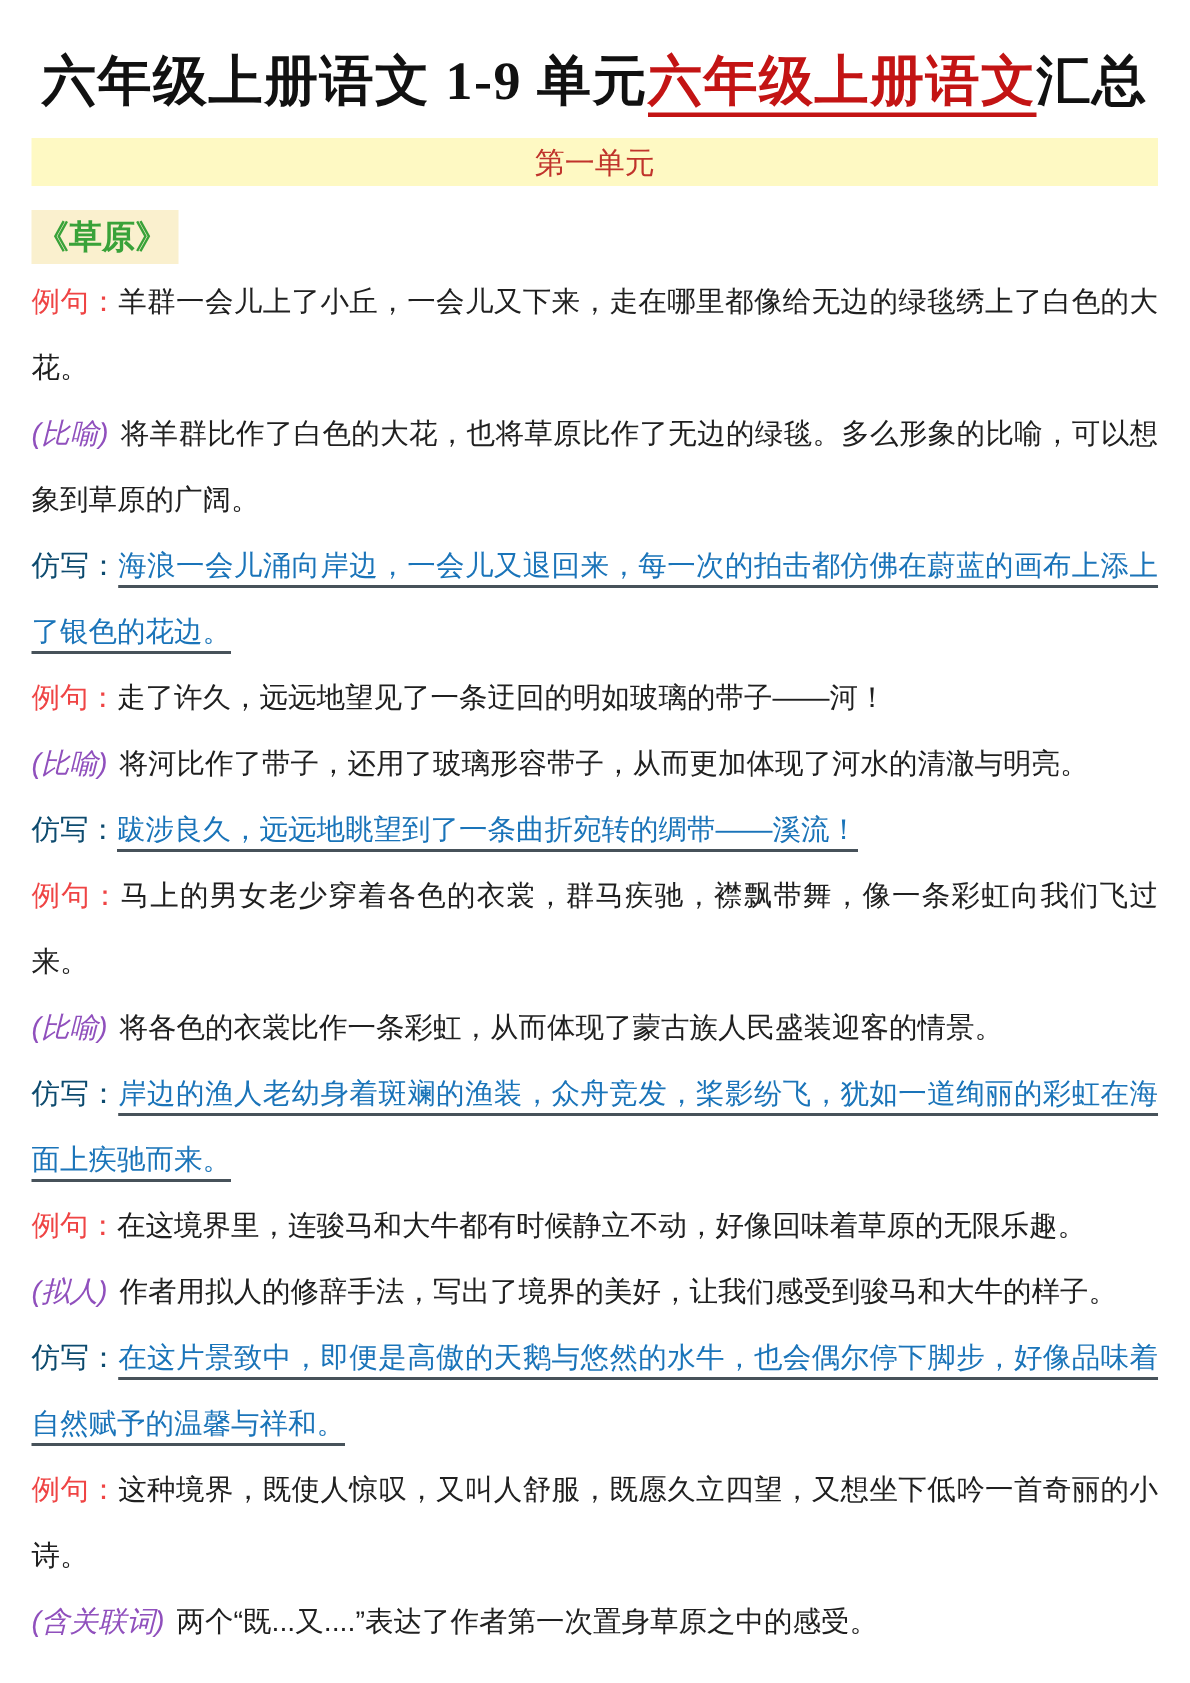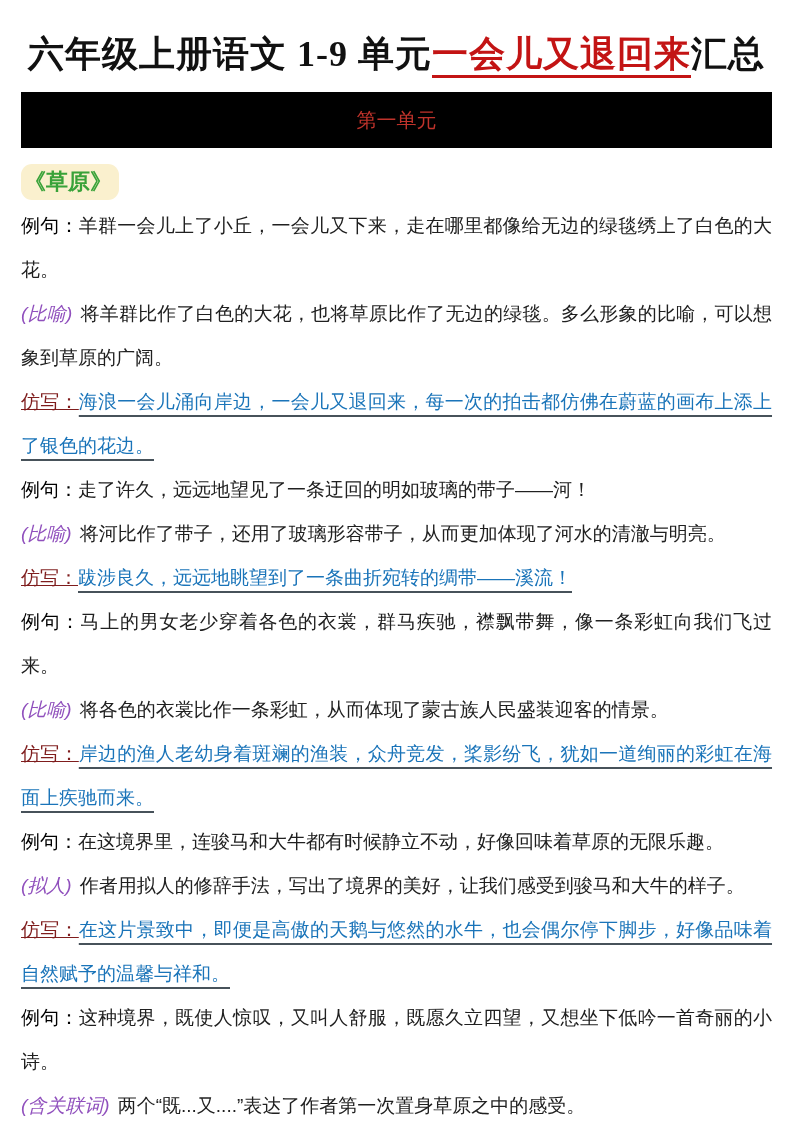--- a/index.html
+++ b/index.html
@@ -24,67 +24,66 @@
   }
   .doc-title .hl {
     color: #c31414;
     border-bottom: 3px solid #c31414;
     padding-bottom: 1px;
   }
 
   
   .unit-banner {
     margin-top: 13px;
-    height: 56px;
-    background: #000000;
+    height: 32px;
+    background: #fef9c3;
     display: flex;
     align-items: center;
     justify-content: center;
     font-size: 20px;
     color: #c0332b;
   }
 
   
   .sections { margin-top: 10px; }
 
   .lesson-heading {
     display: inline-block;
     background: #faf0ce;
     color: #39a239;
     font-weight: bold;
     font-size: 22px;
     padding: 5px 7px 5px 3px;
     margin: 6px 0 4px 0;
     line-height: 1.2;
-    border-radius: 11px;
   }
 
   .entry {
     font-size: 19px;
     line-height: 44px;
     text-align: justify;
   }
   .entry .label { white-space: nowrap; }
-  .entry.example .label { color: #000000; }
+  .entry.example .label { color: #ef4444; }
   .entry.device  .label { color: #9050bd; margin-right: 8px; font-style: italic; }
-  .entry.imitation .label { color: #7f1d1d; text-decoration: underline; }
+  .entry.imitation .label { color: #0c4a6e; }
   .entry.imitation .text {
     color: #1a74b9;
     text-decoration: underline;
     text-decoration-thickness: 2px;
     text-decoration-color: #47525a;
     text-underline-offset: 7px;
   }
 </style>
 </head>
 <body>
 
 <div class="page">
 
-  <h1 class="doc-title"><span>六年级上册语文 1-9 单元</span><span class="hl">一会儿又退回来</span><span>汇总</span></h1>
+  <h1 class="doc-title"><span>六年级上册语文 1-9 单元</span><span class="hl">六年级上册语文</span><span>汇总</span></h1>
 
   <div class="unit-banner">
     <span>第一单元</span>
   </div>
 
   <div class="sections"><div class="lesson-heading">《草原》</div><p class="entry example"><span class="label">例句：</span><span class="text">羊群一会儿上了小丘，一会儿又下来，走在哪里都像给无边的绿毯绣上了白色的大花。</span></p><p class="entry device"><span class="label">(比喻)</span><span class="text">将羊群比作了白色的大花，也将草原比作了无边的绿毯。多么形象的比喻，可以想象到草原的广阔。</span></p><p class="entry imitation"><span class="label">仿写：</span><span class="text">海浪一会儿涌向岸边，一会儿又退回来，每一次的拍击都仿佛在蔚蓝的画布上添上了银色的花边。</span></p><p class="entry example"><span class="label">例句：</span><span class="text">走了许久，远远地望见了一条迂回的明如玻璃的带子——河！</span></p><p class="entry device"><span class="label">(比喻)</span><span class="text">将河比作了带子，还用了玻璃形容带子，从而更加体现了河水的清澈与明亮。</span></p><p class="entry imitation"><span class="label">仿写：</span><span class="text">跋涉良久，远远地眺望到了一条曲折宛转的绸带——溪流！</span></p><p class="entry example"><span class="label">例句：</span><span class="text">马上的男女老少穿着各色的衣裳，群马疾驰，襟飘带舞，像一条彩虹向我们飞过来。</span></p><p class="entry device"><span class="label">(比喻)</span><span class="text">将各色的衣裳比作一条彩虹，从而体现了蒙古族人民盛装迎客的情景。</span></p><p class="entry imitation"><span class="label">仿写：</span><span class="text">岸边的渔人老幼身着斑斓的渔装，众舟竞发，桨影纷飞，犹如一道绚丽的彩虹在海面上疾驰而来。</span></p><p class="entry example"><span class="label">例句：</span><span class="text">在这境界里，连骏马和大牛都有时候静立不动，好像回味着草原的无限乐趣。</span></p><p class="entry device"><span class="label">(拟人)</span><span class="text">作者用拟人的修辞手法，写出了境界的美好，让我们感受到骏马和大牛的样子。</span></p><p class="entry imitation"><span class="label">仿写：</span><span class="text">在这片景致中，即便是高傲的天鹅与悠然的水牛，也会偶尔停下脚步，好像品味着自然赋予的温馨与祥和。</span></p><p class="entry example"><span class="label">例句：</span><span class="text">这种境界，既使人惊叹，又叫人舒服，既愿久立四望，又想坐下低吟一首奇丽的小诗。</span></p><p class="entry device"><span class="label">(含关联词)</span><span class="text">两个“既...又....”表达了作者第一次置身草原之中的感受。</span></p><p class="entry imitation"></p></div>
 
 </div>
 
 </body></html>

